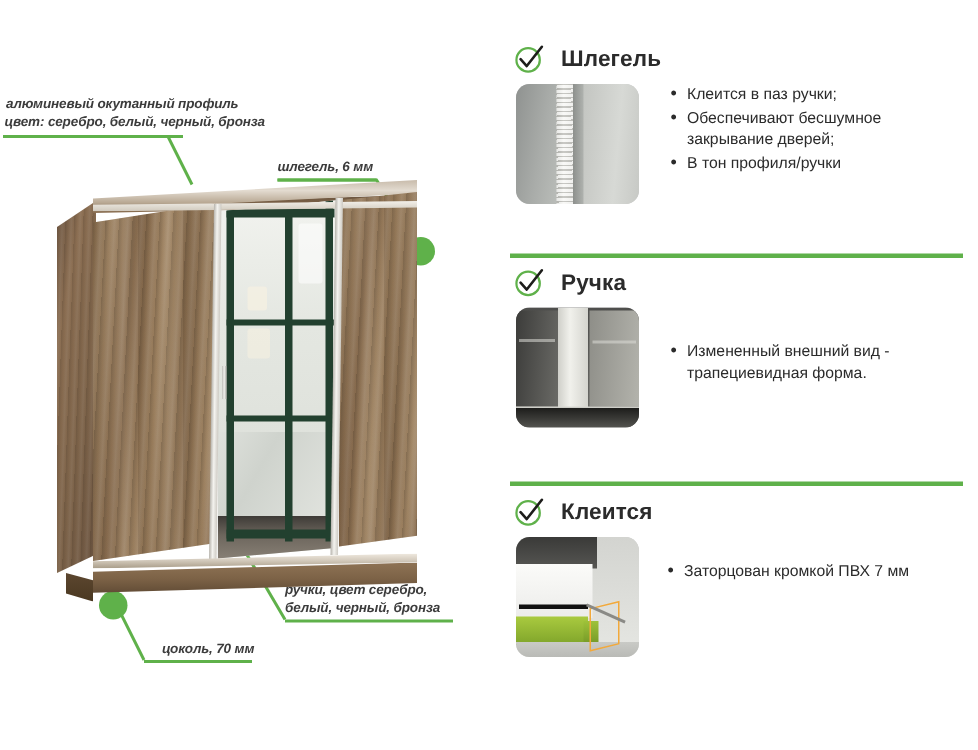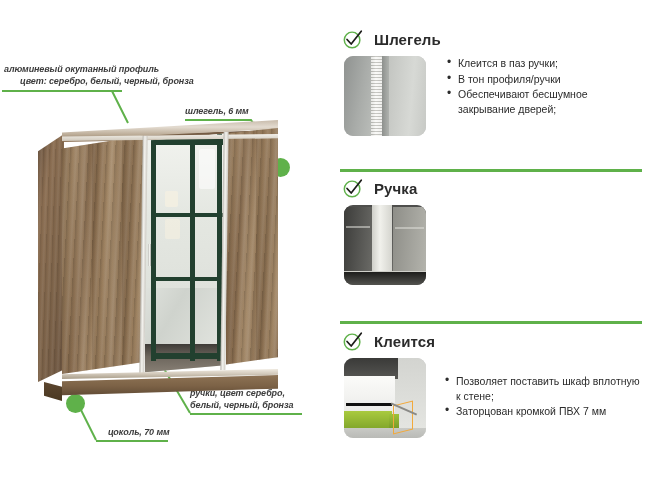--- a/index.html
+++ b/index.html
@@ -191,21 +191,21 @@
   .t3-diag{position:absolute;background:#8a8a86;}
 </style>
 </head>
 <body>
 
 <div class="page">
 
   <div class="left-pane">
 
     <div class="callout-text" style="left:4px;top:64px;">алюминевый окутанный профиль</div>
-    <div class="callout-text" style="left:20px;top:76px;">цвет: серебро, белый, черный, бронза</div>
+    <div class="callout-text" style="left:3px;top:76px;">цвет: серебро, белый, черный, бронза</div>
     <div class="callout-underline" style="left:4px;top:90px;width:118px;"></div>
     <svg class="leader" style="left:0;top:85px;width:160px;height:60px;" viewBox="0 0 160 60">
       <path d="M2 6 L112 6 L128 38" stroke="#5fb14a" stroke-width="2" fill="none"></path>
     </svg>
     <div class="dot" style="left:120px;top:132px;width:19px;height:19px;"></div>
 
     <div class="callout-text" style="left:185px;top:106px;">шлегель, 6 мм</div>
     <div class="callout-underline" style="left:185px;top:119px;width:66px;"></div>
     <svg class="leader" style="left:180px;top:114px;width:120px;height:60px;" viewBox="0 0 120 60">
       <path d="M5 6 L71 6 L99 49" stroke="#5fb14a" stroke-width="2" fill="none"></path>
@@ -275,22 +275,22 @@
       </div>
       <div class="sec-body">
         <div class="thumb">
           <div class="t1-a"></div>
           <div class="t1-brush"></div>
           <div class="t1-b"></div>
           <div class="t1-c"></div>
         </div>
         <ul class="bullets">
           <li>Клеится в паз ручки;</li>
+          <li>Обеспечивают бесшумное закрывание дверей;</li>
           <li>В тон профиля/ручки</li>
-          <li>Обеспечивают бесшумное закрывание дверей;</li>
         </ul>
       </div>
     </div>
     <div class="sep" style="top:169px;"></div>
 
     <div class="section" style="top:177px;">
       <div class="sec-head">
         <span class="check-icon">
           <svg viewBox="0 0 24 24" width="22" height="22">
             <circle cx="11" cy="13" r="8.5" fill="none" stroke="#5fb14a" stroke-width="1.6"></circle>
@@ -303,20 +303,23 @@
         <div class="thumb">
           <div class="t2-bg"></div>
           <div class="t2-l"></div>
           <div class="t2-r"></div>
           <div class="t2-handle"></div>
           <div class="t2-line" style="left:2%;top:26%;width:30%;"></div>
           <div class="t2-line" style="left:62%;top:27%;width:36%;"></div>
           <div class="t2-rail"></div>
           <div class="t2-floor"></div>
         </div>
+        <ul class="bullets" style="padding-top:22px;">
+          <li>Измененный внешний вид - трапециевидная форма.</li>
+        </ul>
       </div>
     </div>
     <div class="sep" style="top:321px;"></div>
 
     <div class="section" style="top:330px;">
       <div class="sec-head">
         <span class="check-icon">
           <svg viewBox="0 0 24 24" width="22" height="22">
             <circle cx="11" cy="13" r="8.5" fill="none" stroke="#5fb14a" stroke-width="1.6"></circle>
             <path d="M5.5 12.5 L10 17.5 L21 3.5" fill="none" stroke="#1d1d1b" stroke-width="1.9" stroke-linecap="round" stroke-linejoin="round"></path>
@@ -330,20 +333,19 @@
           <div class="t3-dark"></div>
           <div class="t3-cab"></div>
           <div class="t3-slot"></div>
           <div class="t3-base"></div>
           <div class="t3-base2"></div>
           <div class="t3-floor"></div>
           <div class="t3-ann" style="left:60%;top:56%;width:22%;height:34%;transform:skewY(-14deg);"></div>
           <div class="t3-diag" style="left:56%;top:62%;width:34%;height:1.6px;transform:rotate(24deg);"></div>
         </div>
         <ul class="bullets" style="padding-top:16px;padding-left:30px;">
-          <li>Позволяет поставить шкаф вплотную к стене;</li>
           <li>Заторцован кромкой ПВХ 7 мм</li>
         </ul>
       </div>
     </div>
 
   </div>
 </div>
 
 </body></html>

